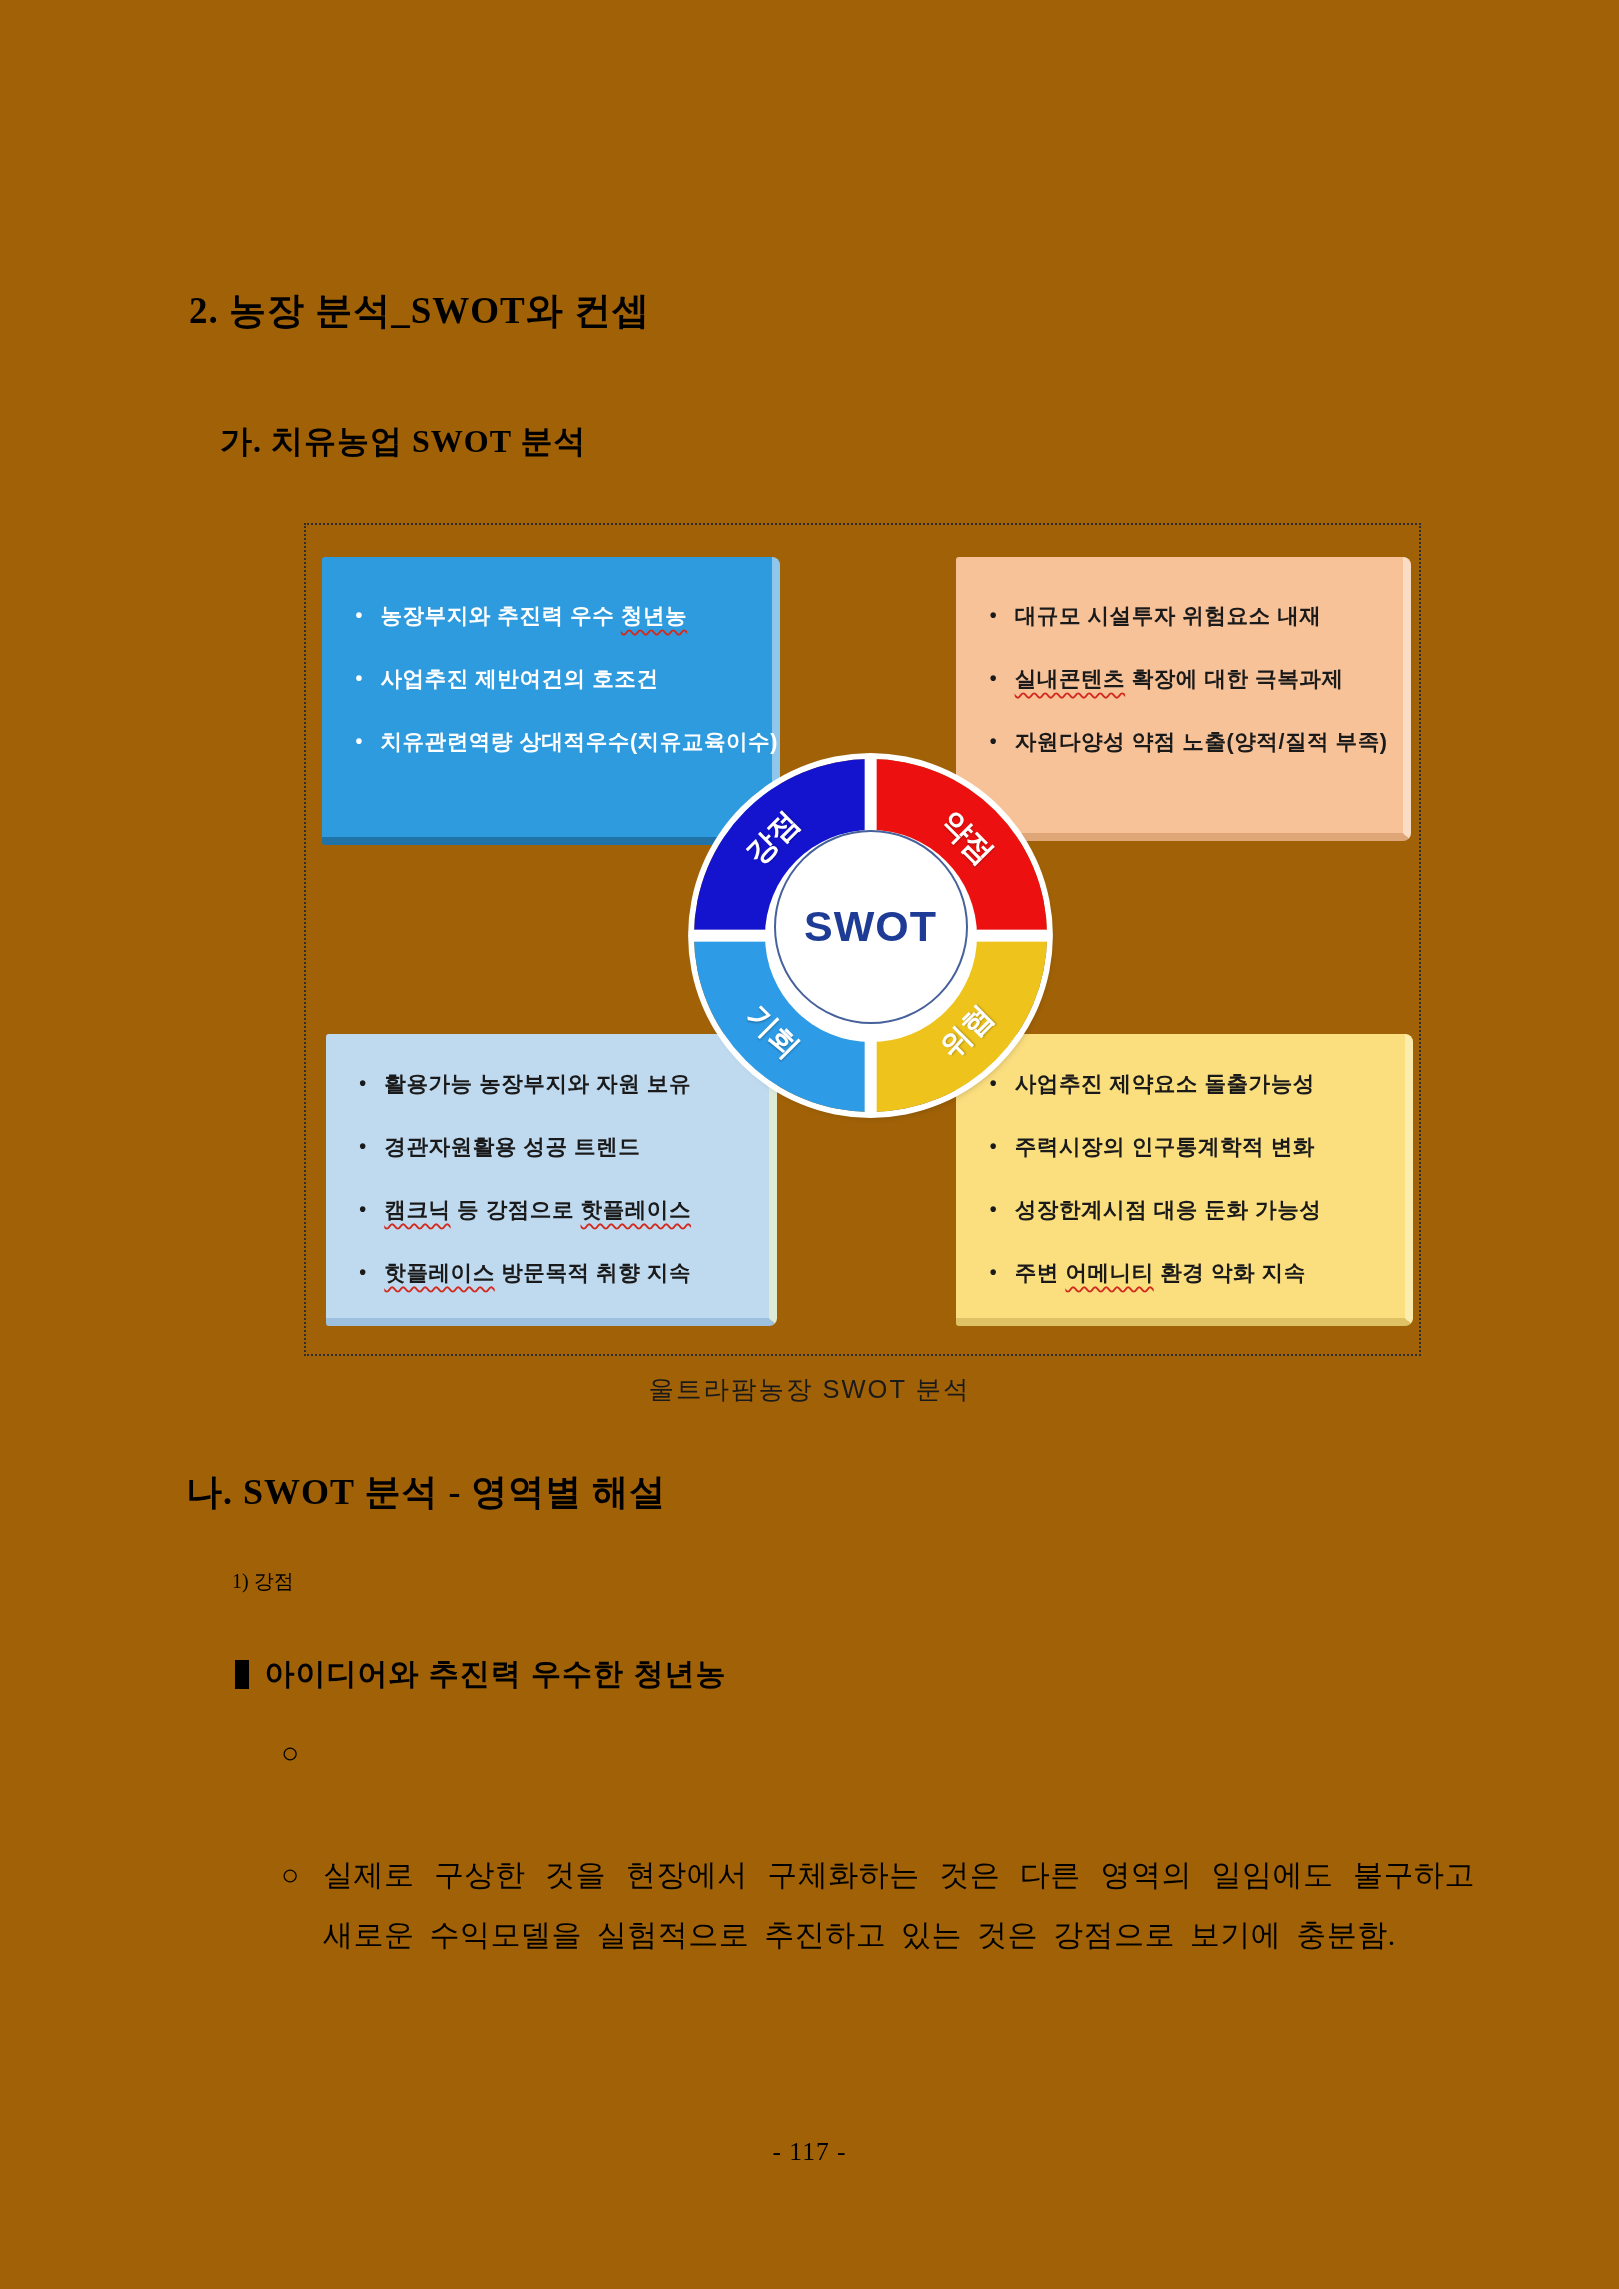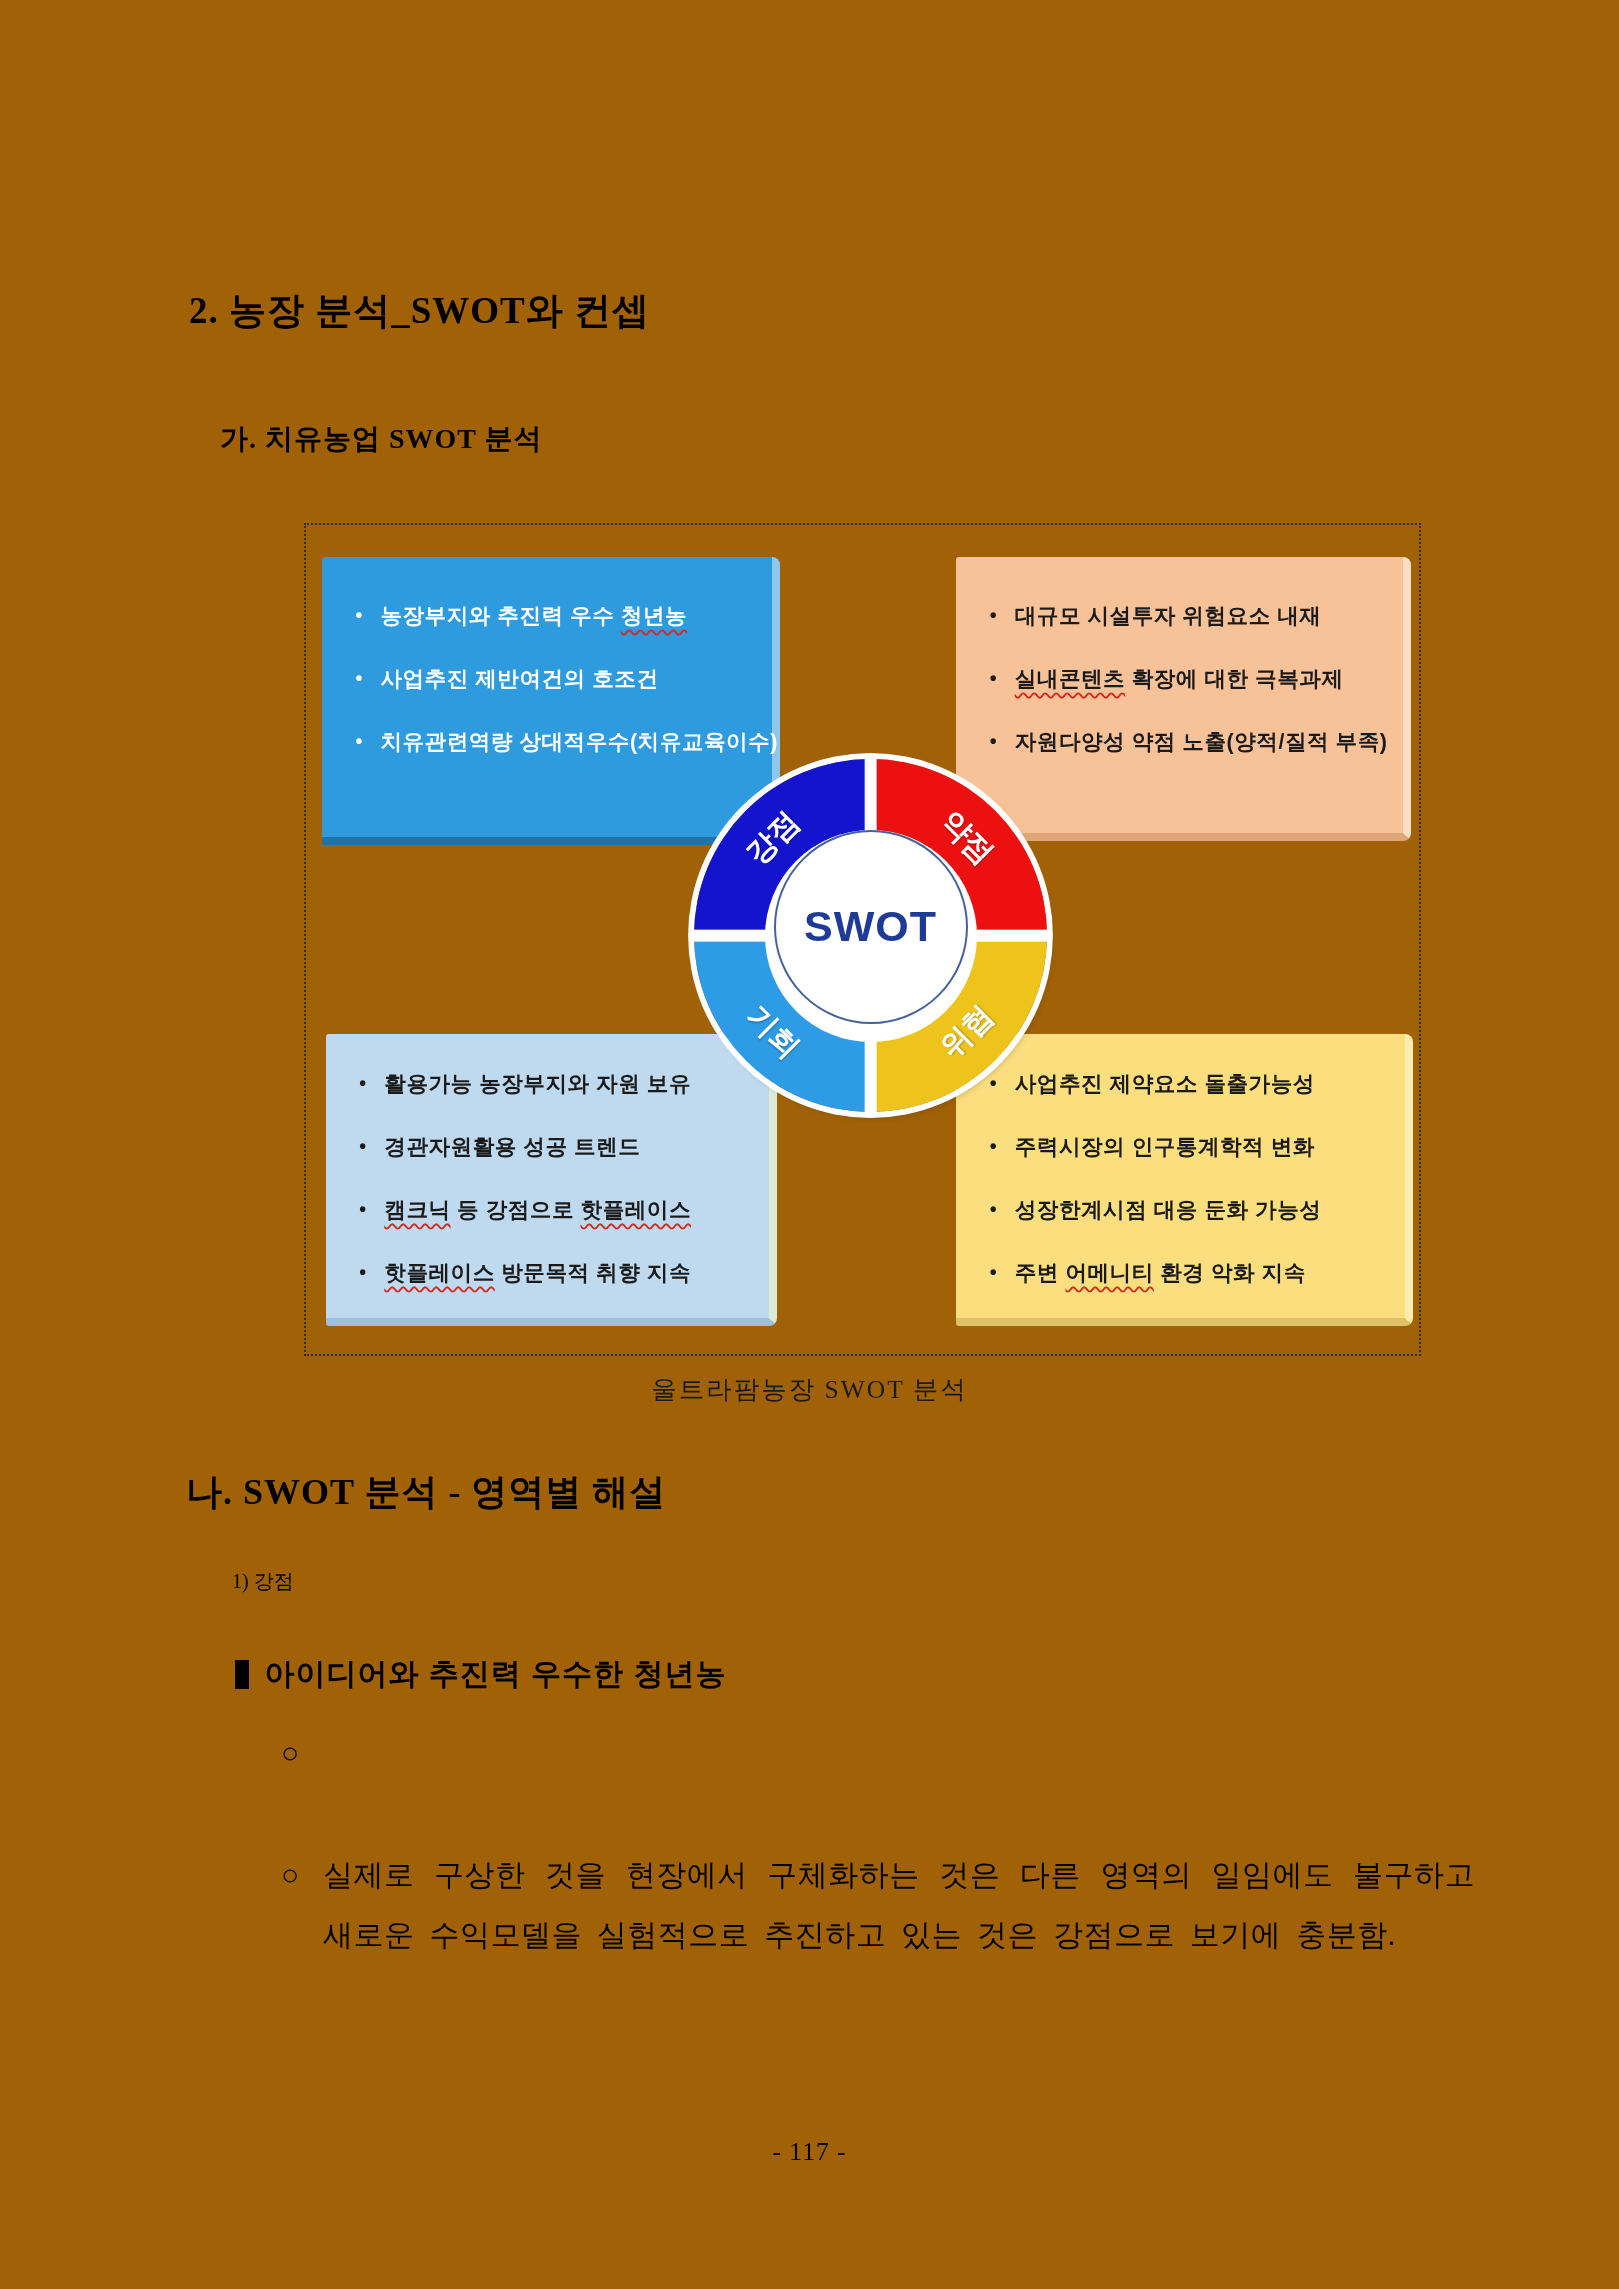--- a/index.html
+++ b/index.html
@@ -5,21 +5,21 @@
   html,body { margin:0; padding:0; background:#ffffff; }
   .page {
     position:relative; width:1619px; height:2290px; background:#a16207;
     font-family:"Liberation Serif","DejaVu Serif",serif; color:#000;
     overflow:hidden;
   }
   .abs { position:absolute; }
 
   
   .h1 { left:189px; top:286px; font-size:37px; font-weight:600; letter-spacing:1px; }
-  .h2 { left:220px; top:420px; font-size:28px; font-weight:600; letter-spacing:1px; }
+  .h2 { left:220px; top:420px; font-size:32px; font-weight:600; letter-spacing:1px; }
   .h3 { left:186px; top:1468px; font-size:36px; font-weight:600; letter-spacing:1px; }
   .sub1 { left:232px; top:1568px; font-size:20px; font-weight:500; }
 
   
   .diagram {
     left:304px; top:523px; width:1117px; height:833px;
     border:2px dotted #2e2e2e; box-sizing:border-box;
     font-family:"Liberation Sans","DejaVu Sans",sans-serif;
   }
   .swot-box {
@@ -62,21 +62,21 @@
     position:absolute; color:#fff; font-weight:800; font-size:30px; white-space:nowrap;
     text-shadow:1px 1px 2px rgba(0,0,0,0.25);
   }
   .lab-strength    { left:79px;  top:79px;  transform:translate(-50%,-50%) rotate(-45deg); }
   .lab-weakness    { left:273px; top:79px;  transform:translate(-50%,-50%) rotate(45deg); }
   .lab-opportunity { left:79px;  top:273px; transform:translate(-50%,-50%) rotate(45deg); }
   .lab-threat      { left:273px; top:273px; transform:translate(-50%,-50%) rotate(-45deg); }
 
   .caption {
     left:0; top:1372px; width:100%; text-align:center;
-    font-family:Liberation Serif, serif;
+    font-family:Liberation Sans, sans-serif;
     font-size:25.5px; color:#1a1a1a; letter-spacing:2px;
   }
 
   
   .point-row { left:235px; top:1654px; display:flex; align-items:center;
     font-family:"Liberation Sans","DejaVu Sans",sans-serif; font-size:30px; font-weight:800; letter-spacing:1px; }
   .sq { width:13.7px; height:29px; background:#000; margin-right:15.7px; }
   .para {
     position:absolute; left:281px; width:1194px; box-sizing:border-box;
     padding-left:42px; font-size:30px; line-height:61px; text-align:justify;

